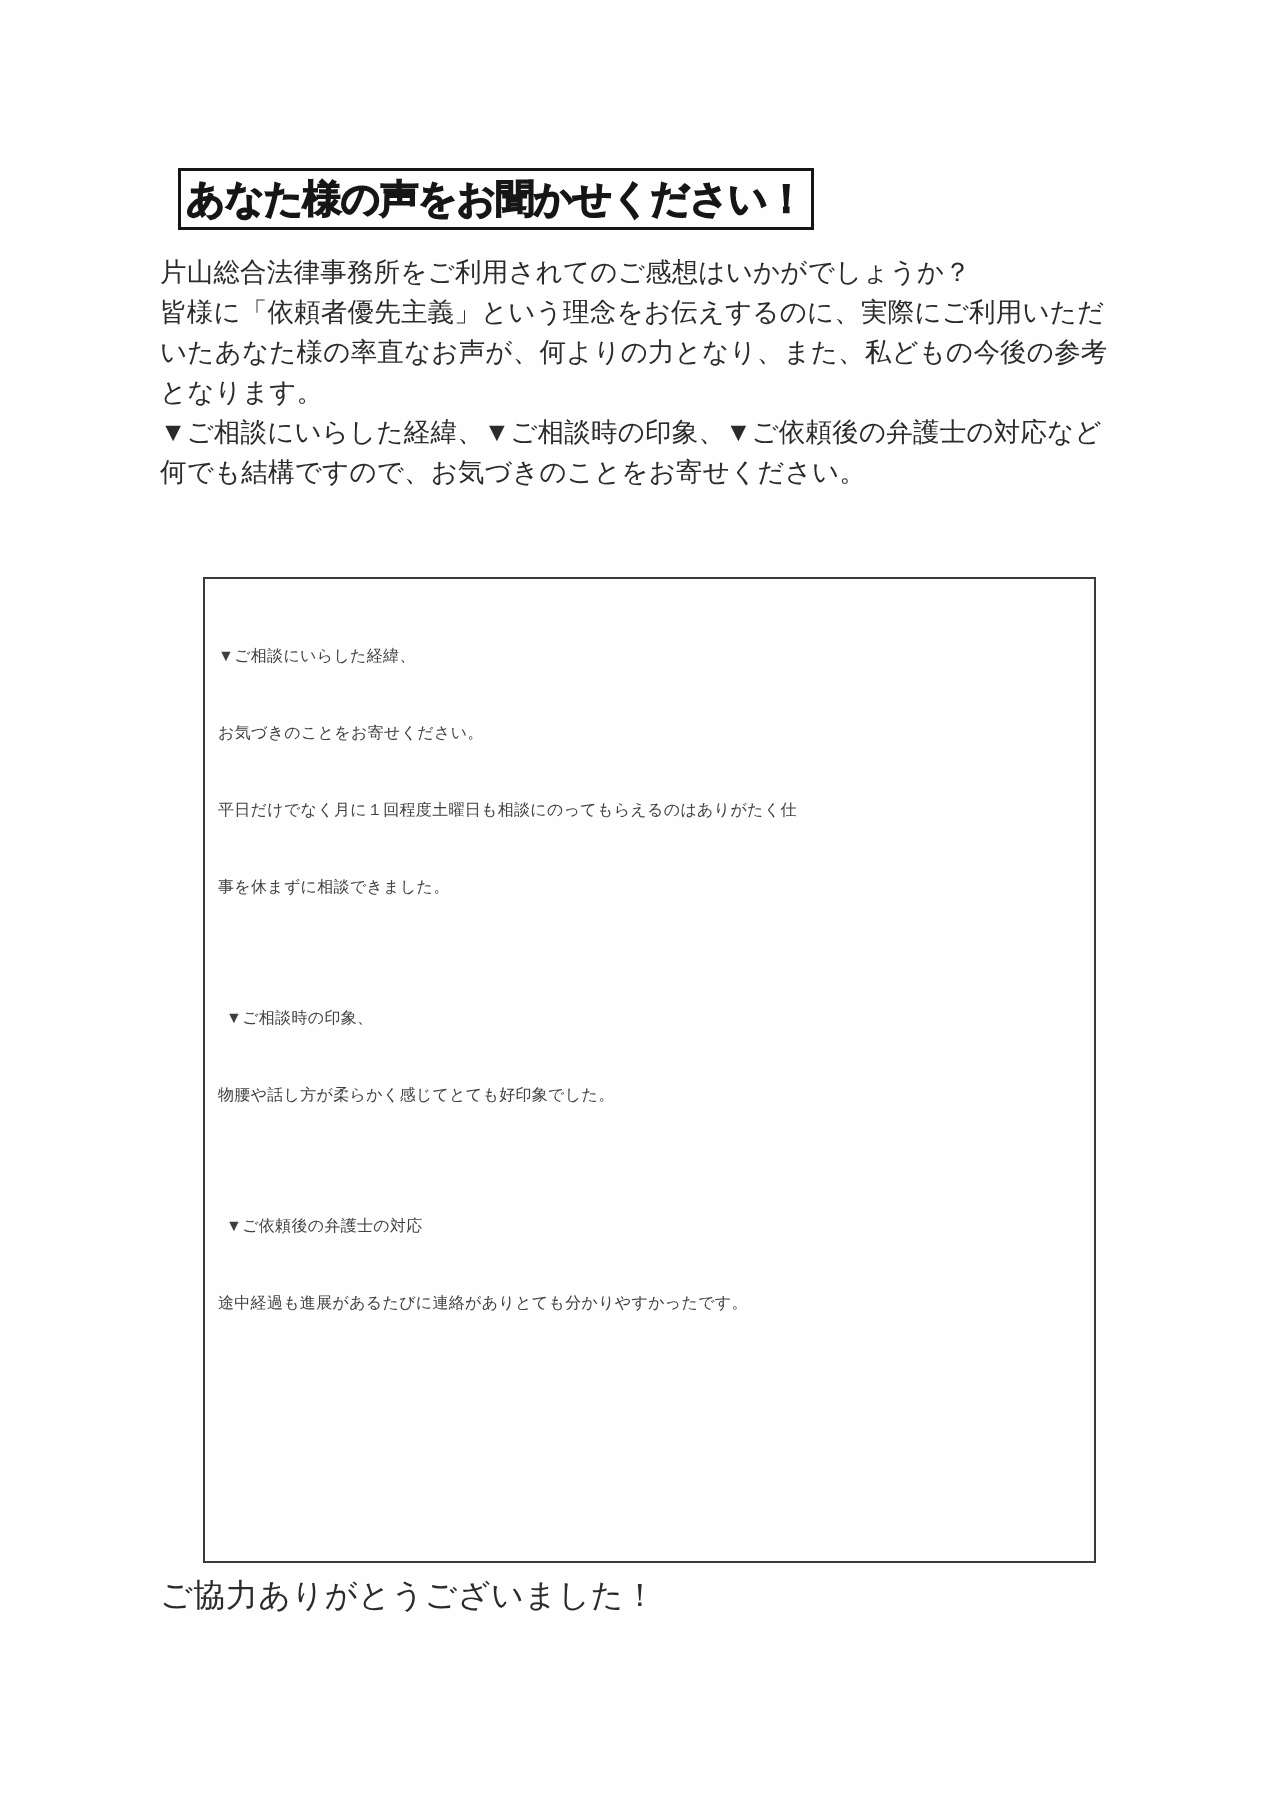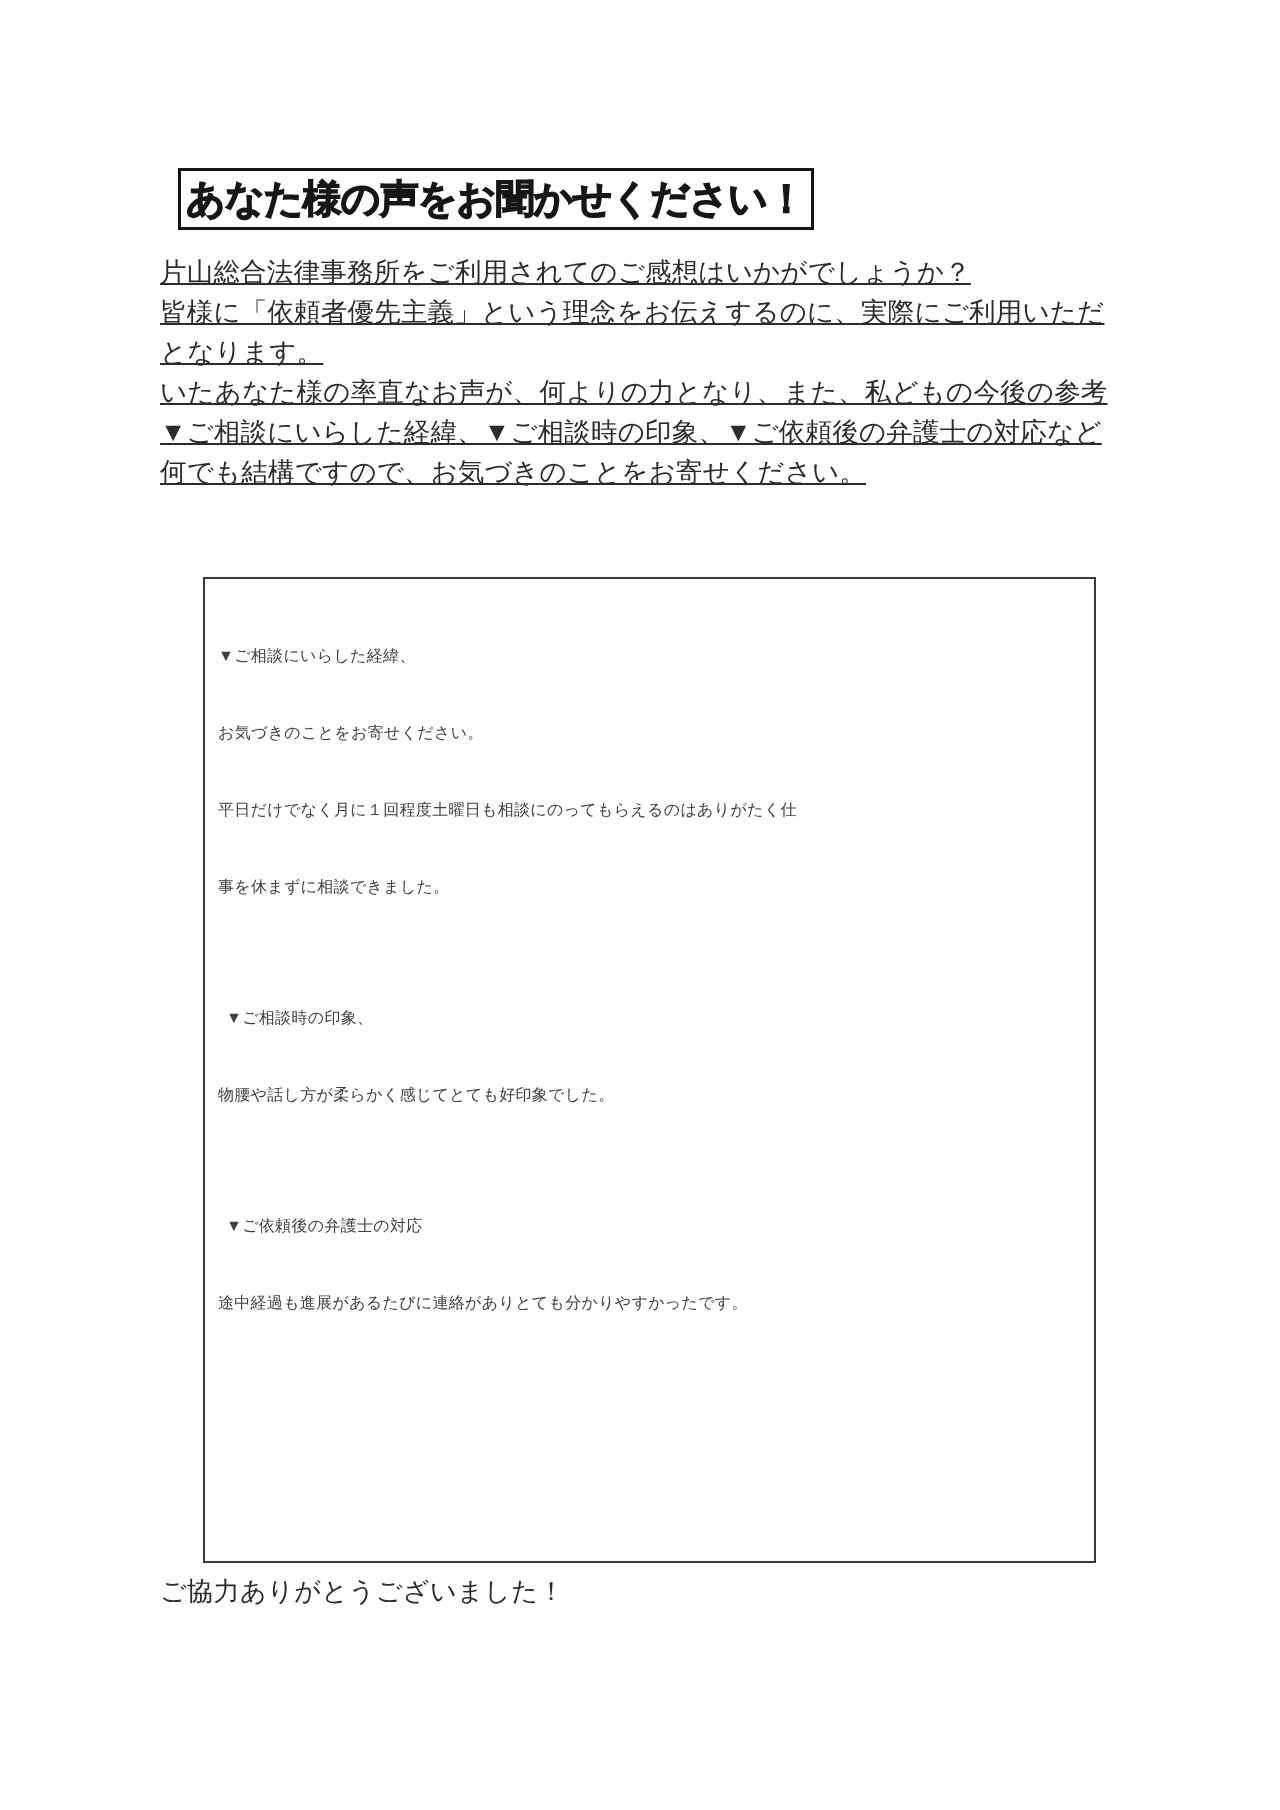--- a/index.html
+++ b/index.html
@@ -45,21 +45,20 @@
     left: 160px;
     top: 252px;
     width: 980px;
   }
   .intro-line {
     font-size: 26.5px;
     line-height: 40px;
     color: #2b2b2b;
     letter-spacing: 0.2px;
     white-space: nowrap;
-    text-decoration: underline;
   }
 
   
   .feedback-box {
     position: absolute;
     left: 203px;
     top: 577px;
     width: 893px;
     height: 986px;
     border: 2px solid #3a3a3a;
@@ -76,40 +75,40 @@
     margin-top: 49px;
   }
   .fb-line.first { margin-top: 0; }
   .fb-line.section-gap { margin-top: 103px; margin-left: 8px; }
 
   
   .closing {
     position: absolute;
     left: 160px;
     top: 1574px;
-    font-size: 26px;
+    font-size: 32px;
     color: #2b2b2b;
     letter-spacing: 0.5px;
     white-space: nowrap;
   }
 </style>
 </head>
 <body>
 
 <div class="page">
 
   <div class="title-box">
     <span class="title-text">あなた様の声をお聞かせください！</span>
   </div>
 
   <div class="intro">
     <div class="intro-line">片山総合法律事務所をご利用されてのご感想はいかがでしょうか？</div>
     <div class="intro-line">皆様に「依頼者優先主義」という理念をお伝えするのに、実際にご利用いただ</div>
+    <div class="intro-line">いたあなた様の率直なお声が、何よりの力となり、また、私どもの今後の参考</div>
     <div class="intro-line">となります。</div>
-    <div class="intro-line">いたあなた様の率直なお声が、何よりの力となり、また、私どもの今後の参考</div>
     <div class="intro-line">▼ご相談にいらした経緯、▼ご相談時の印象、▼ご依頼後の弁護士の対応など</div>
     <div class="intro-line">何でも結構ですので、お気づきのことをお寄せください。</div>
   </div>
 
   <div class="feedback-box">
     <div class="fb-line first">▼ご相談にいらした経緯、</div>
     <div class="fb-line">お気づきのことをお寄せください。</div>
     <div class="fb-line">平日だけでなく月に１回程度土曜日も相談にのってもらえるのはありがたく仕</div>
     <div class="fb-line">事を休まずに相談できました。</div>
 

